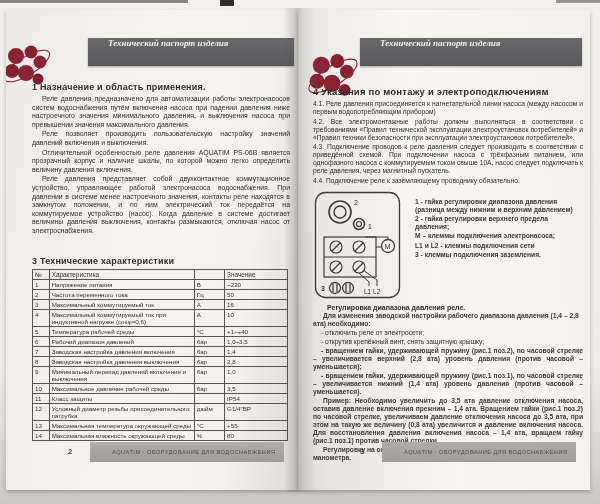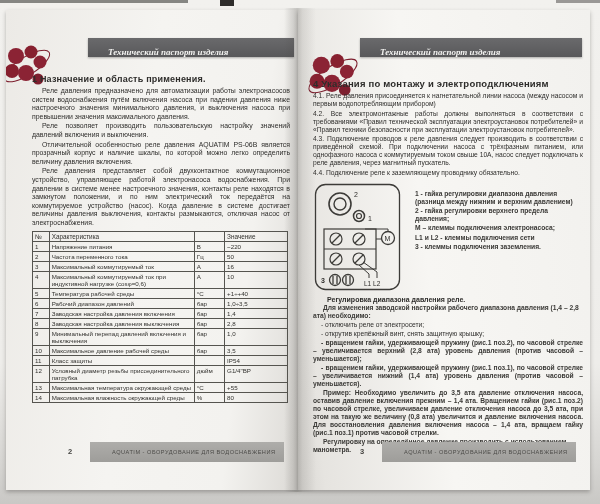--- a/index.html
+++ b/index.html
@@ -18,34 +18,34 @@
   .page.right{
     left:298px;width:292px;
     background:linear-gradient(263deg,#f2f1ee 0%,#f7f6f3 55%,#e6e4e0 92%,#d8d6d2 100%);
     box-shadow:0 2px 4px rgba(60,58,55,.35);
   }
   .fold{
     position:absolute;left:284px;top:8px;width:32px;height:484px;z-index:6;pointer-events:none;
     background:linear-gradient(90deg,rgba(0,0,0,0) 0%,rgba(70,68,64,.25) 42%,rgba(110,108,104,.16) 58%,rgba(0,0,0,0) 100%);
   }
   .hbar{
-    position:absolute;top:28px;height:19px;background:linear-gradient(180deg,#6a6a6c,#58585a);
-    color:#f2f2f0;display:flex;align-items:flex-end;padding-left:20px;box-sizing:border-box;
+    position:absolute;top:28px;height:28px;background:linear-gradient(180deg,#6a6a6c,#58585a);
+    color:#f2f2f0;display:flex;align-items:flex-start;padding-left:20px;box-sizing:border-box;
     font-family:"Liberation Serif",serif;font-style:italic;font-weight:bold;font-size:9px;
     box-shadow:0 1px 2px rgba(0,0,0,.3);
   }
   .left .hbar{left:82px;right:4px;}
   .right .hbar{left:62px;right:8px;}
   .logo{position:absolute;}
   .left .logo{left:-6px;top:26px;}
   .right .logo{left:6px;top:34px;}
   .content{position:absolute;top:52px;}
   .left .content{left:26px;width:258px;}
   .right .content{left:15px;width:270px;top:56px;}
-  .h1{font-size:9px;font-weight:bold;margin:12px 0 3px 0;letter-spacing:.2px;}
+  .h1{font-size:9px;font-weight:bold;margin:20px 0 3px 0;letter-spacing:.2px;}
   .h1.gray{color:#6e6d6b;}
   .para{font-size:6.9px;line-height:8.6px;text-indent:10px;margin-bottom:1px;text-align:justify;}
   .spec{border-collapse:collapse;width:256px;margin-top:3px;}
   .spec th,.spec td{
     border:0.8px solid #55544f;font-size:6.2px;line-height:7px;font-weight:normal;
     padding:1px 2px;text-align:left;vertical-align:top;color:#33322f;
   }
   .spec th{font-size:6.4px;}
   .spec .c0{width:12px;}
   .spec .c1{width:146px;}
@@ -100,20 +100,21 @@
       <div>
           <div class="para">Реле давления предназначено для автоматизации работы электронасосов систем водоснабжения путём включения насоса при падении давления ниже настроечного значения минимального давления, и выключения насоса при превышении значения максимального давления.</div>
           <div class="para">Реле позволяет производить пользовательскую настройку значений давлений включения и выключения.</div>
           <div class="para">Отличительной особенностью реле давления AQUATIM PS-06B является прозрачный корпус и наличие шкалы, по которой можно легко определить величину давления включения.</div>
         </div>
 
       <div>
           <div class="para">Реле давления представляет собой двухконтактное коммутационное устройство, управляющее работой электронасоса водоснабжения. При давлении в системе менее настроечного значения, контакты реле находятся в замкнутом положении, и по ним электрический ток передаётся на коммутируемое устройство (насос). Когда давление в системе достигает величины давления выключения, контакты размыкаются, отключая насос от электроснабжения.</div>
         </div>
 
+      <div class="h1">3 Технические характеристики</div>
       <table class="spec">
         <thead>
           <tr>
             <th class="c0">№</th>
             <th class="c1">Характеристика</th>
             <th class="c2"></th>
             <th class="c3">Значение</th>
           </tr>
         </thead>
         <tbody>

